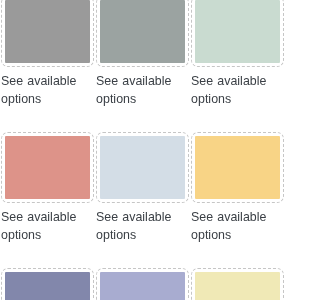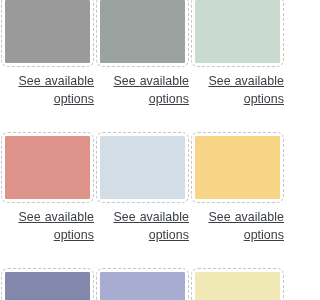--- a/index.html
+++ b/index.html
@@ -43,27 +43,26 @@
     justify-content: stretch;
     background: #ffffff;
   }
   .swatch-color {
     flex: 1 1 auto;
     border-radius: 1px;
   }
   .swatch-caption {
     margin-top: 5px;
     width: 93px;
-    text-align: right;
+    text-align: left;
     font-size: 12.4px;
     line-height: 18px;
     color: #3b4046;
     letter-spacing: 0.05px;
     word-spacing: 0.5px;
-    text-decoration: underline;
   }
 </style>
 </head>
 <body style="background: rgb(255, 255, 255);">
 
 <div id="swatch-grid">
 
   <div class="swatch-row">
     <div class="swatch-tile">
       <div class="swatch-frame" style="border-color: rgb(198, 198, 198);">

